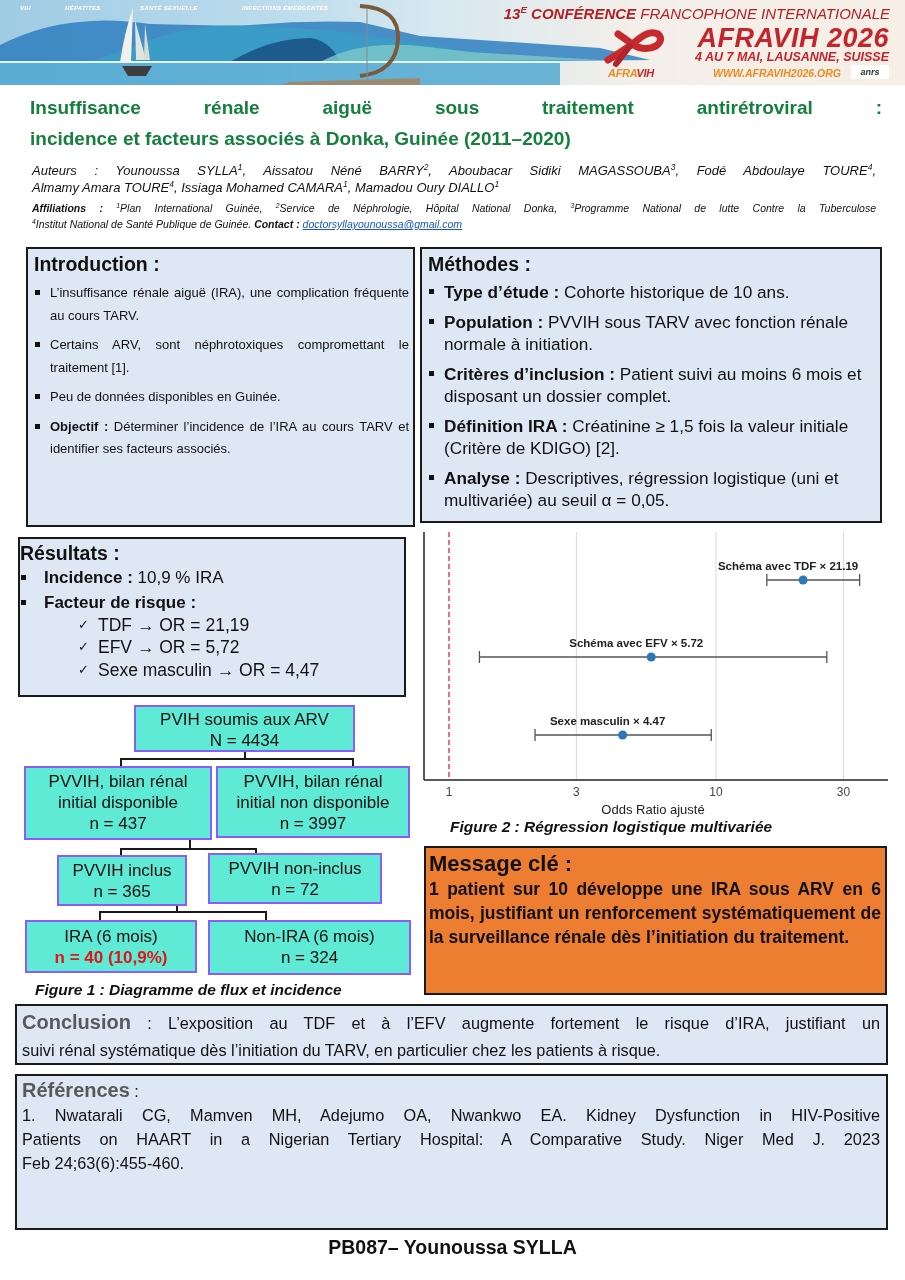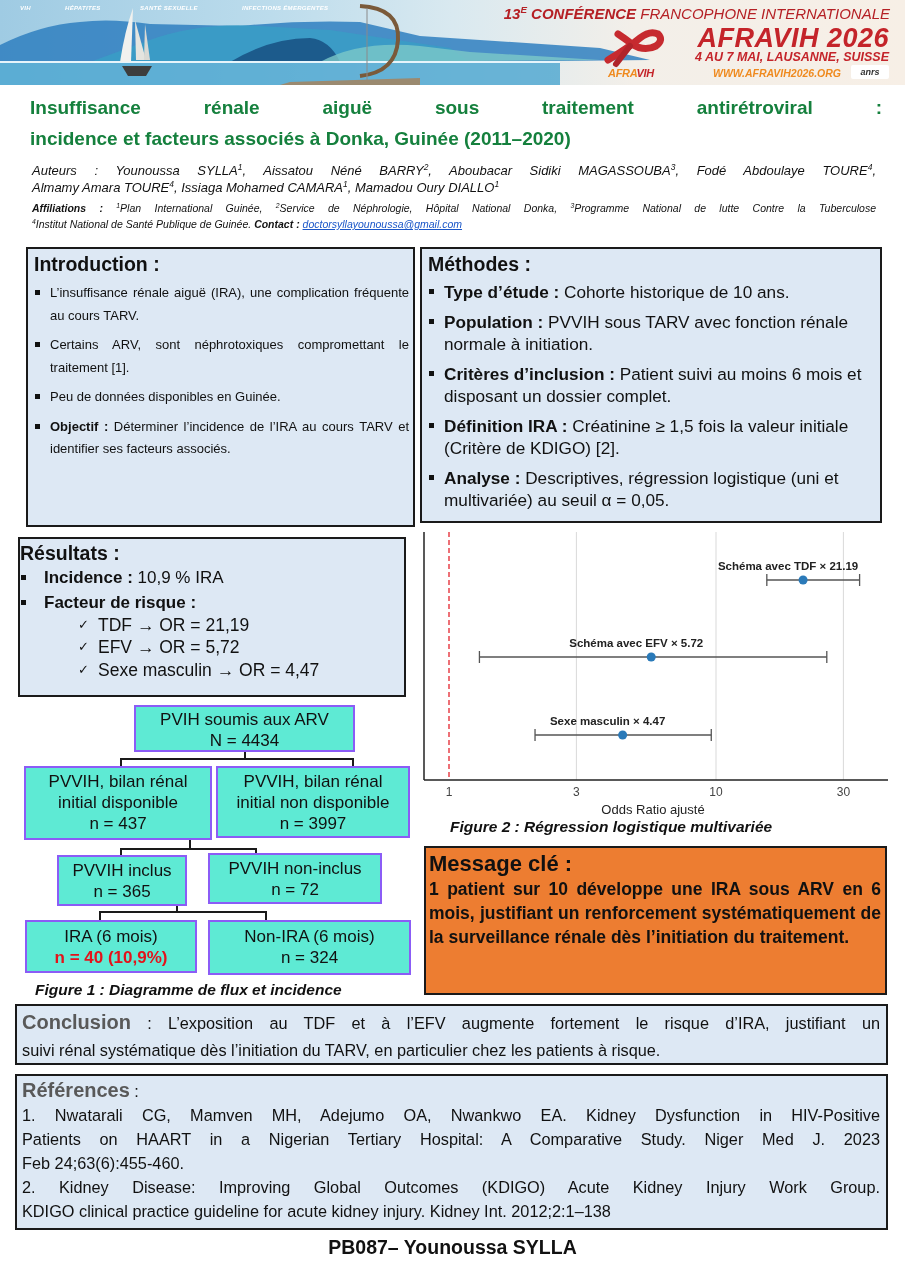--- a/index.html
+++ b/index.html
@@ -279,19 +279,15 @@
   <span>suivi rénal systématique dès l’initiation du TARV, en particulier chez les patients à risque.</span>
 </section>
 
 <section class="box" id="refs">
   <div><span class="kw">Références</span> :</div>
   <div class="ref">
     <span class="l1">1. Nwatarali CG, Mamven MH, Adejumo OA, Nwankwo EA. Kidney Dysfunction in HIV-Positive</span>
     <span class="l1">Patients on HAART in a Nigerian Tertiary Hospital: A Comparative Study. Niger Med J. 2023</span>
     <span style="display:block">Feb 24;63(6):455-460.</span>
   </div>
-  <div class="ref">
-    <span class="l1">2. Kidney Disease: Improving Global Outcomes (KDIGO) Acute Kidney Injury Work Group.</span>
-    <span style="display:block">KDIGO clinical practice guideline for acute kidney injury. Kidney Int. 2012;2:1–138</span>
-  </div>
 </section>
 
 <div class="footer">PB087– Younoussa SYLLA</div>
 
 </body></html>

